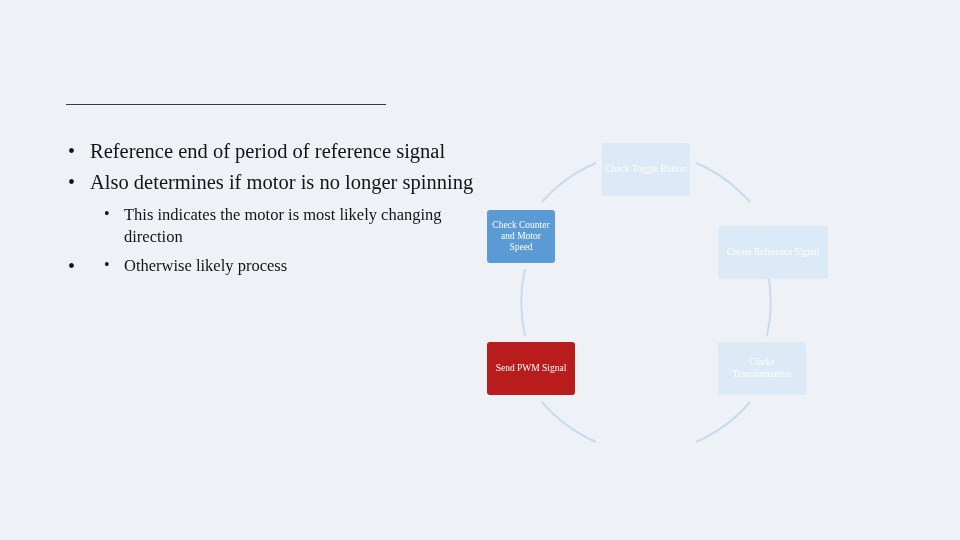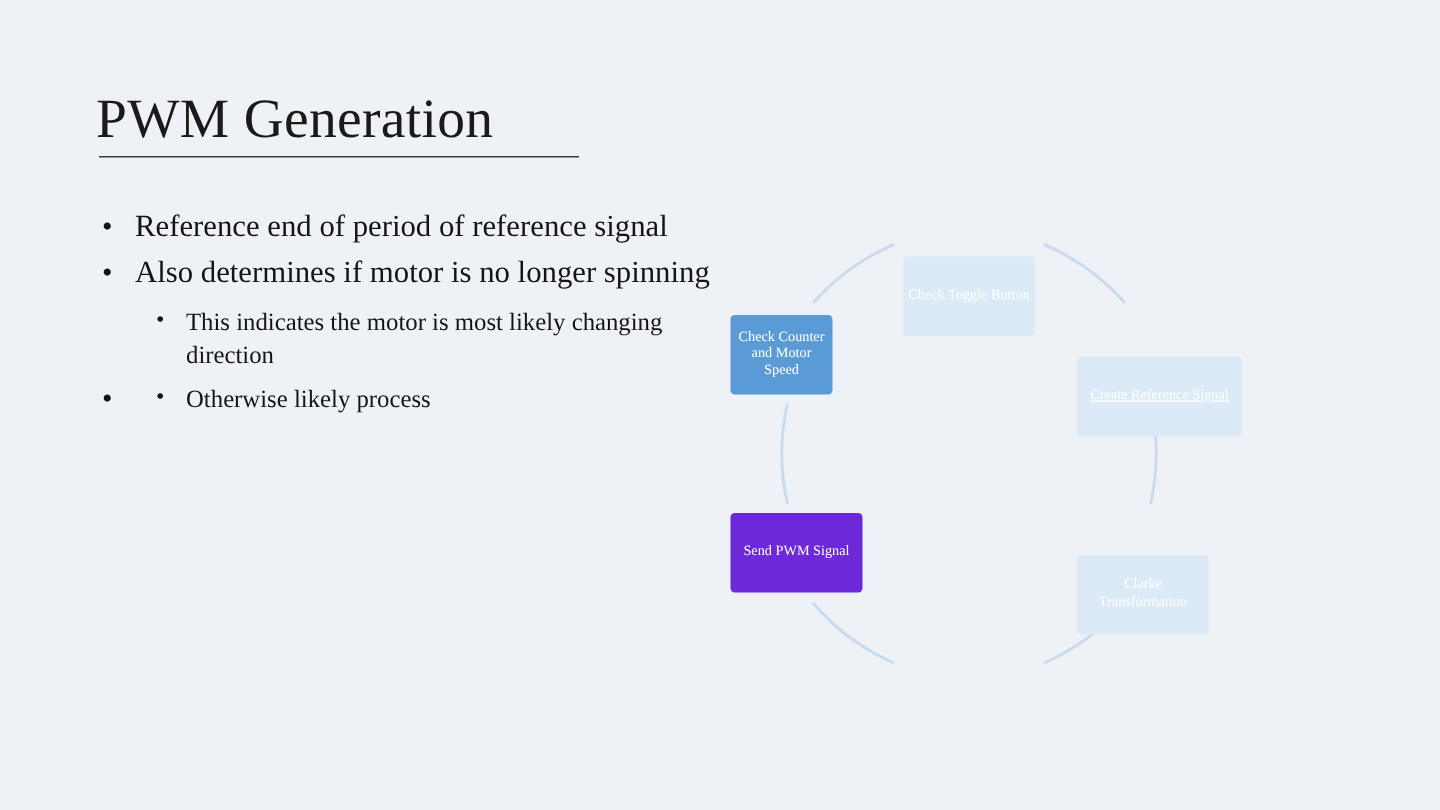--- a/index.html
+++ b/index.html
@@ -97,37 +97,36 @@
     font-size: 9.5px;
     line-height: 1.18;
     text-align: center;
     display: flex;
     align-items: center;
     justify-content: center;
     font-family: "Liberation Serif", serif;
     padding: 2px;
     box-sizing: border-box;
   }
-  .node.light { background: #dce9f7; margin-top: 28px; }
-  .node.mid   { background: #6d28d9; }
+  .node.light { background: #dce9f7; }
+  .node.mid   { background: #b91c1c; }
   .node.dark  { background: #5b9bd5; }
 
   .n0 { left: 132px; top: 13px;  width: 88px; height: 53px; }
-  .n1 { left: 248px; top: 80px;  width: 110px; height: 53px; text-decoration: underline; }
+  .n1 { left: 248px; top: 96px;  width: 110px; height: 53px; }
   .n2 { left: 248px; top: 212px; width: 88px; height: 53px; }
   .n3 { left: 132px; top: 278px; width: 88px; height: 53px; }
   .n4 { left: 17px;  top: 212px; width: 88px; height: 53px; }
   .n5 { left: 17px;  top: 80px;  width: 68px; height: 53px; }
 </style>
 </head>
 <body>
 
 <div class="slide">
 
-  <div class="title">PWM Generation</div>
   <div class="title-underline"></div>
 
   <div class="bullets">
     <p class="b1"><span class="dot">•</span><span>Reference end of period of reference signal</span></p>
     <p class="b1"><span class="dot">•</span><span>Also determines if motor is no longer spinning</span></p>
     <p class="b2"><span class="dot">•</span><span>This indicates the motor is most likely changing direction</span></p>
     <p class="b1"><span class="dot">•</span></p>
     <p class="b2"><span class="dot">•</span><span>Otherwise likely process</span></p>
   </div>
 

